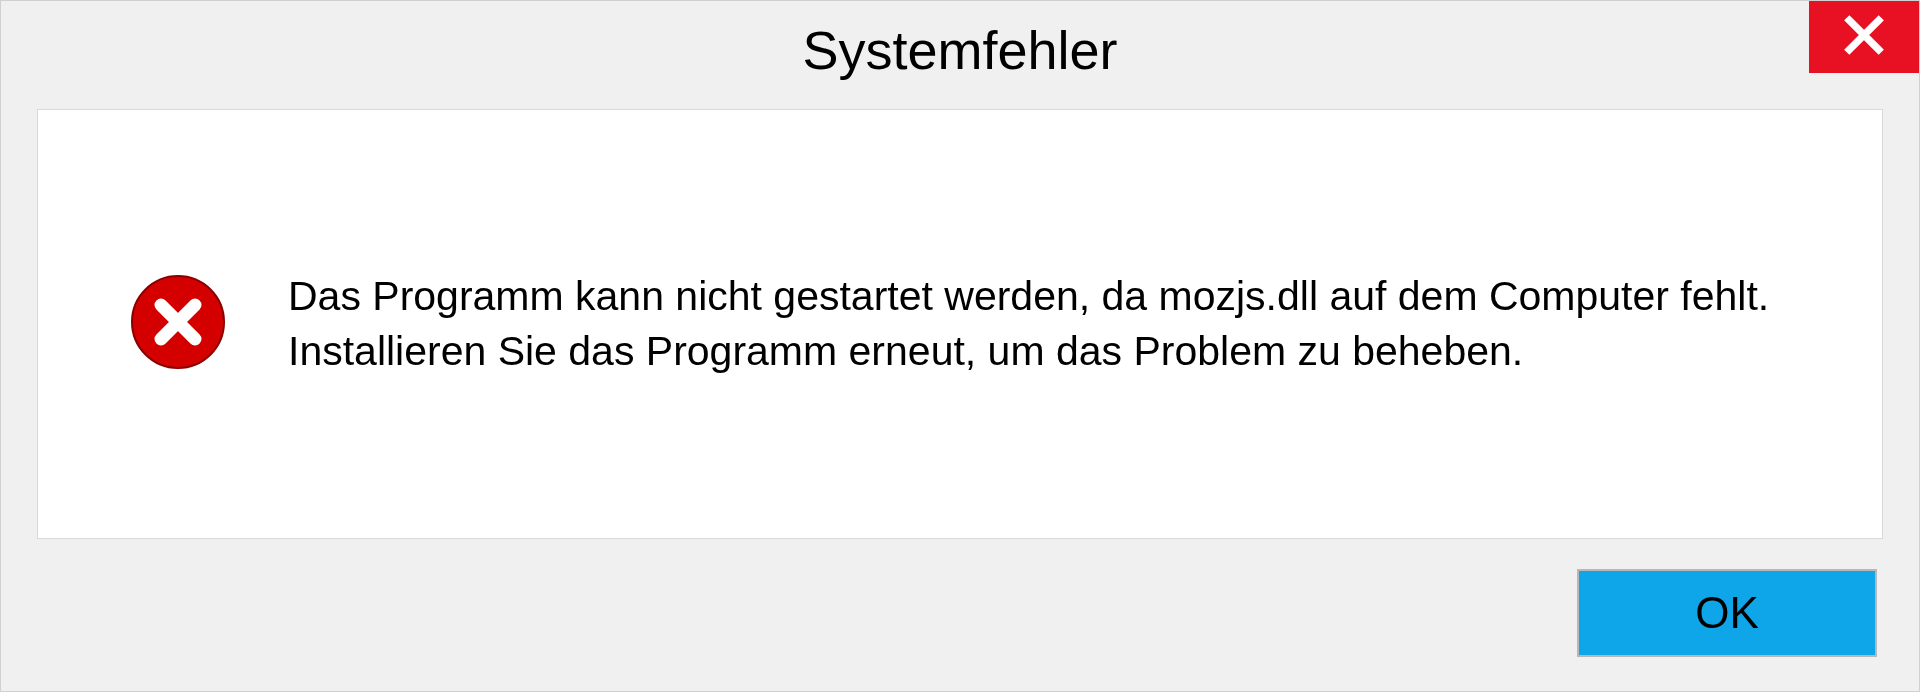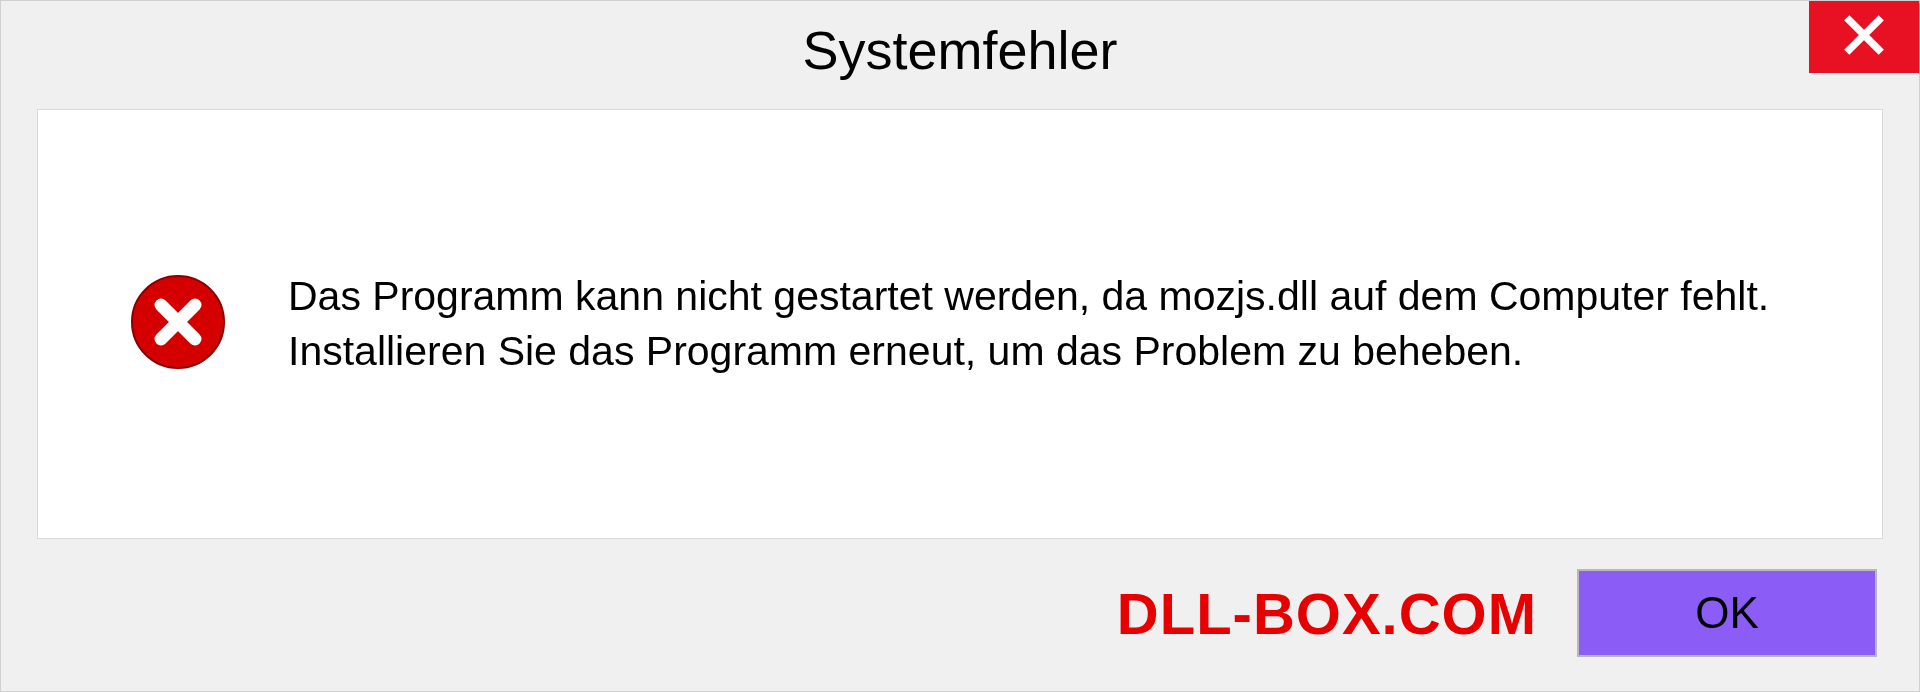--- a/index.html
+++ b/index.html
@@ -85,21 +85,21 @@
     .watermark {
       font-size: 58px;
       font-weight: 900;
       color: #e60000;
       letter-spacing: 1px;
       font-family: Arial, sans-serif;
     }
     .ok-btn {
       width: 300px;
       height: 88px;
-      background: #8b5cf6;
+      background: #0ea5e9;
       border: 2px solid #b8b8b8;
       font-size: 44px;
       color: #000;
       display: flex;
       align-items: center;
       justify-content: center;
       cursor: pointer;
       font-family: inherit;
     }
   </style>
@@ -123,16 +123,15 @@
       <svg viewBox="0 0 100 100">
         <circle cx="50" cy="50" r="46" fill="#d40000"></circle>
         <circle cx="50" cy="50" r="46" fill="none" stroke="#8a0000" stroke-width="2"></circle>
         <path d="M33 33 L67 67 M67 33 L33 67" stroke="#ffffff" stroke-width="13" stroke-linecap="round" fill="none"></path>
       </svg>
     </div>
     <div class="message">Das Programm kann nicht gestartet werden, da mozjs.dll auf dem Computer fehlt. Installieren Sie das Programm erneut, um das Problem zu beheben.</div>
   </div>
 
   <div class="footer">
-    <div class="watermark">DLL-BOX.COM</div>
     <button class="ok-btn">OK</button>
   </div>
 </div>
 
 </body></html>

